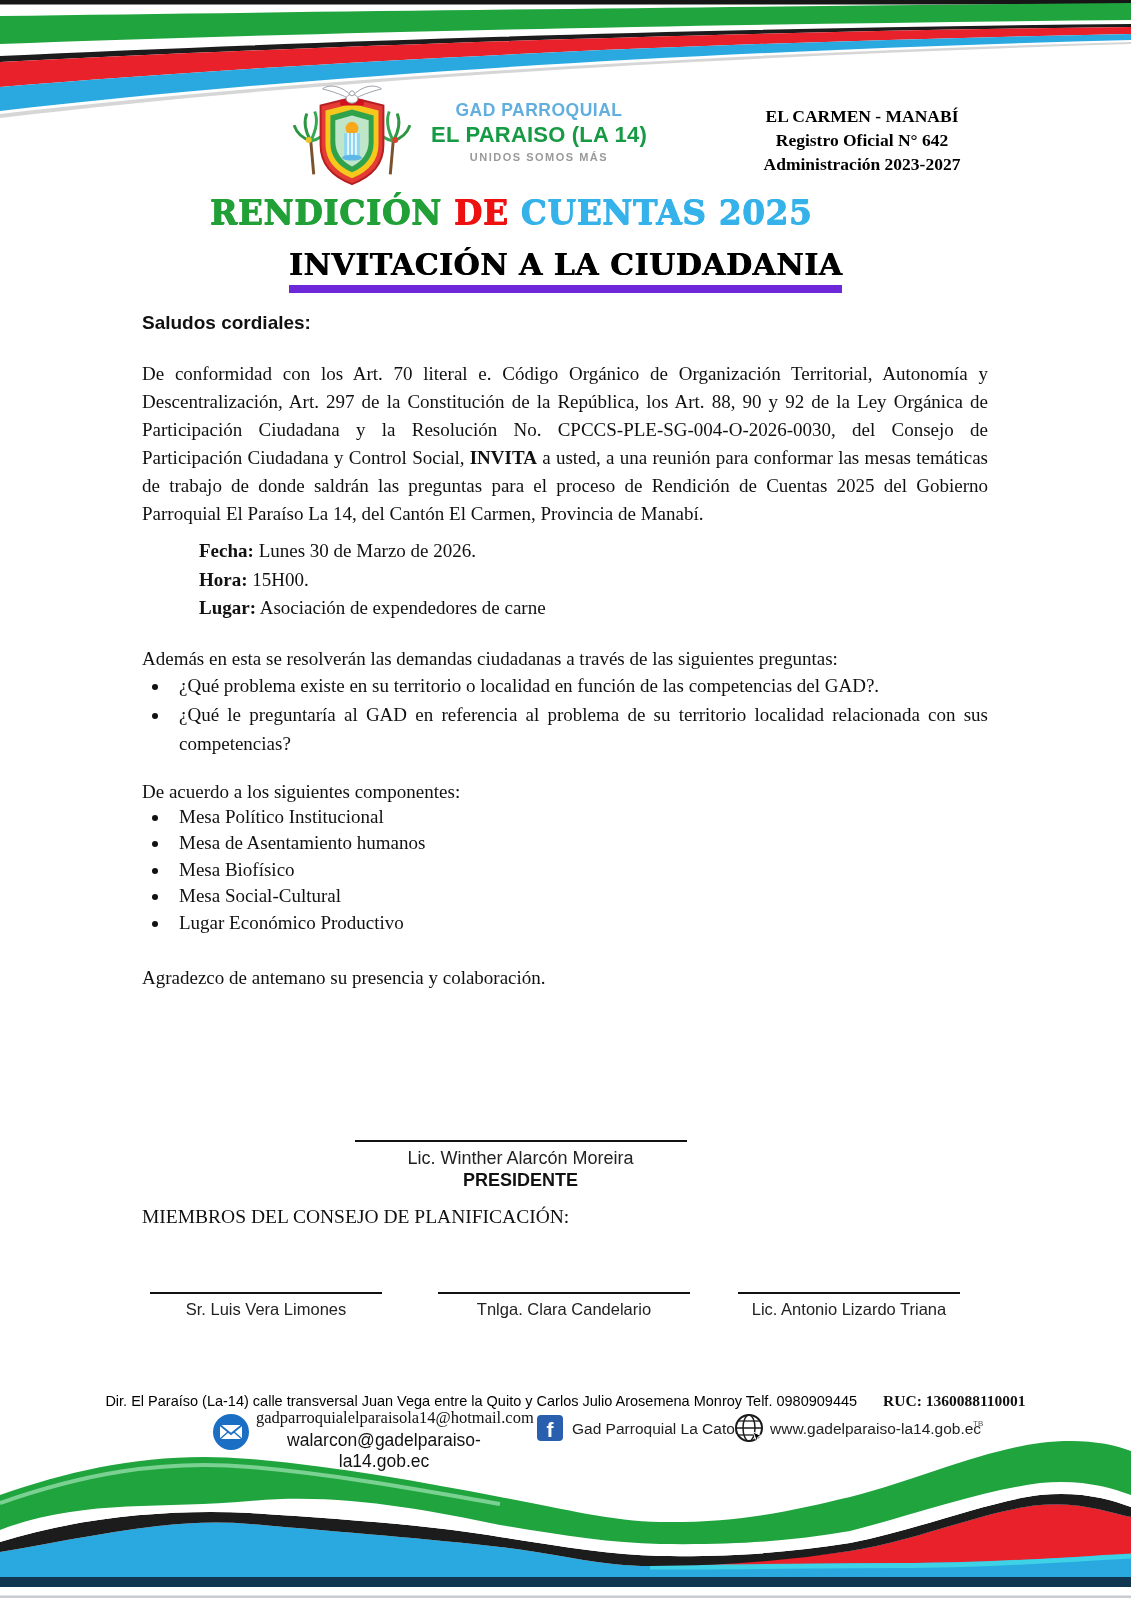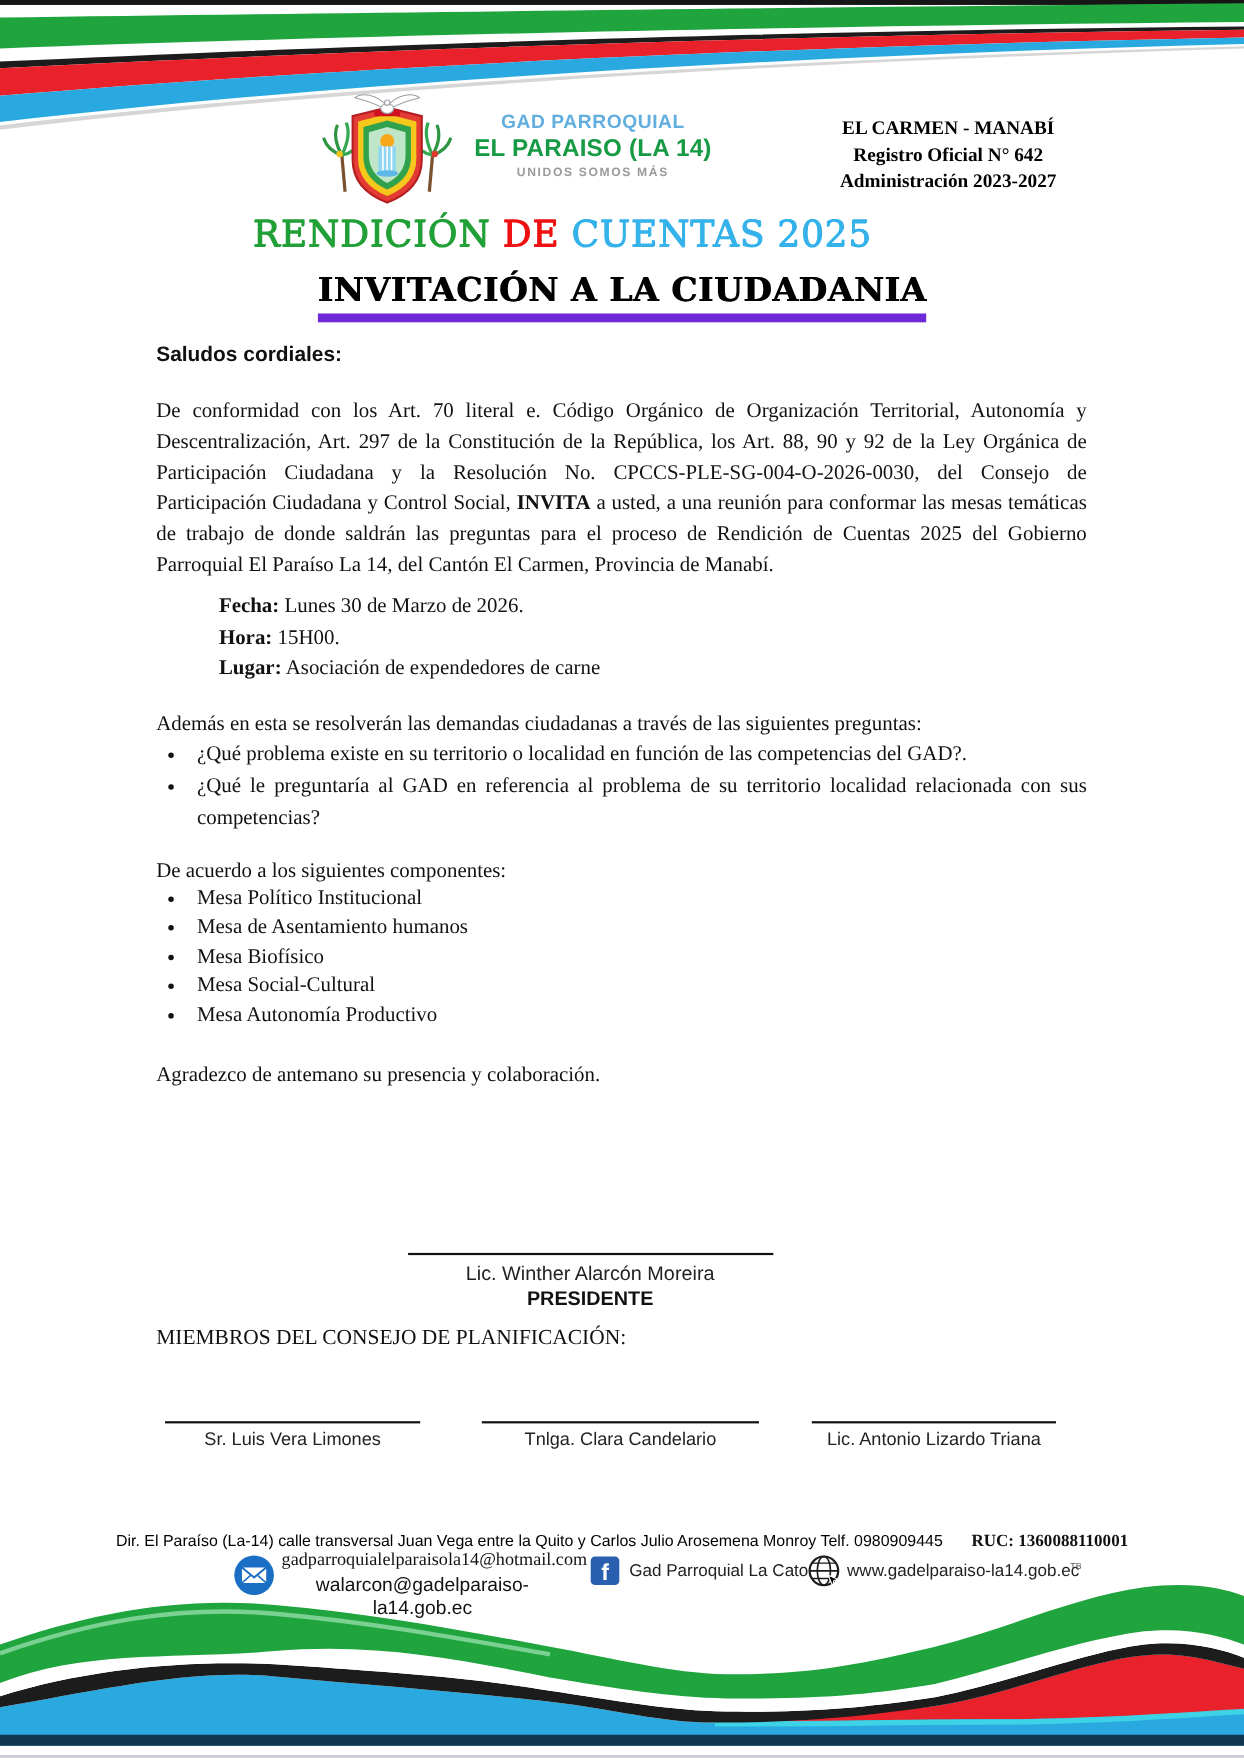--- a/index.html
+++ b/index.html
@@ -15,21 +15,21 @@
   .logo-text{position:absolute;left:414px;top:100px;width:250px;text-align:center;z-index:2;
              font-family:"Liberation Sans",sans-serif;}
   .logo-l1{color:#62aede;font-size:17.5px;font-weight:bold;letter-spacing:.5px;}
   .logo-l2{color:#169a44;font-size:22px;font-weight:bold;letter-spacing:.2px;margin-top:1px;}
   .logo-l3{color:#9a9a9a;font-size:11px;font-weight:bold;letter-spacing:1.5px;margin-top:3px;}
   .header-right{position:absolute;left:722px;top:104px;width:280px;text-align:center;z-index:2;
                 font-weight:bold;font-size:17.5px;line-height:24px;color:#000;}
 
   
   .banner-title{position:absolute;left:0;top:193px;width:1022px;text-align:center;z-index:2;
-                font-family:"DejaVu Serif",serif;font-weight:normal;font-size:33px;letter-spacing:.5px;}
+                font-family:"DejaVu Serif",serif;font-weight:bold;font-size:33px;letter-spacing:.5px;}
   .banner-title span{text-shadow:.7px 0 0 currentColor,0 .5px 0 currentColor;}
   .t-green{color:#22a038;} .t-red{color:#ee1111;} .t-cyan{color:#35b2ea;}
   .subtitle-wrap{position:absolute;left:0;top:247px;width:1131px;text-align:center;z-index:2;}
   .subtitle{display:inline-block;font-family:"DejaVu Serif",serif;font-weight:bold;font-size:30px;
             color:#000;text-shadow:.7px 0 0 #000;border-bottom:8px solid #6d28d9;padding-bottom:3px;
             letter-spacing:.5px;}
 
   
   .content{position:absolute;left:142px;top:312px;width:846px;font-size:19px;z-index:2;}
   .salutation{font-family:"Liberation Sans",sans-serif;font-weight:bold;font-size:19px;}
@@ -38,21 +38,21 @@
   .event{margin-top:9px;padding-left:57px;line-height:28.5px;}
   .event b{font-weight:bold;}
   .q-intro{margin-top:25px;}
   ul.doclist{margin:1px 0 0 0;padding-left:28px;}
   ul.doclist li{padding-left:9px;line-height:29px;text-align:justify;}
   .c-intro{margin-top:23px;font-family:Liberation Serif, serif;}
   ul.components li{line-height:26.5px;text-align:left;}
   .closing{margin-top:31px;}
 
   
-  .signature{position:absolute;left:16px;top:1128px;width:1041px;text-align:center;z-index:2;}
+  .signature{position:absolute;left:0;top:1128px;width:1041px;text-align:center;z-index:2;}
   .sig-line{display:inline-block;width:332px;border-top:2.5px solid #111;}
   .sig-name{font-family:"Liberation Sans",sans-serif;font-size:18px;margin-top:2px;color:#222;}
   .sig-title{font-family:"Liberation Sans",sans-serif;font-size:18px;font-weight:bold;margin-top:1px;}
   .council-heading{position:absolute;left:142px;top:1206px;font-size:19.5px;z-index:2;}
   .council-col{position:absolute;z-index:2;text-align:center;}
   .council-col .line{border-top:2.5px solid #111;}
   .council-col .name{font-family:"Liberation Sans",sans-serif;font-size:16.5px;margin-top:6px;
                      white-space:nowrap;color:#222;}
   .cc1{left:150px;top:1292px;width:232px;}
   .cc2{left:438px;top:1292px;width:252px;}
@@ -171,21 +171,21 @@
       <li>¿Qué problema existe en su territorio o localidad en función de las competencias del GAD?.</li>
       <li>¿Qué le preguntaría al GAD en referencia al problema de su territorio localidad relacionada con sus competencias?</li>
     </ul>
 
     <div class="c-intro">De acuerdo a los siguientes componentes:</div>
     <ul class="doclist components">
       <li>Mesa Político Institucional</li>
       <li>Mesa de Asentamiento humanos</li>
       <li>Mesa Biofísico</li>
       <li>Mesa Social-Cultural</li>
-      <li>Mesa Autonomía Productivo</li>
+      <li>Lugar Económico Productivo</li>
     </ul>
 
     <div class="closing">Agradezco de antemano su presencia y colaboración.</div>
   </div>
 
   <div class="signature">
     <div class="sig-line"></div>
     <div class="sig-name">Lic. Winther Alarcón Moreira</div>
     <div class="sig-title">PRESIDENTE</div>
   </div>

